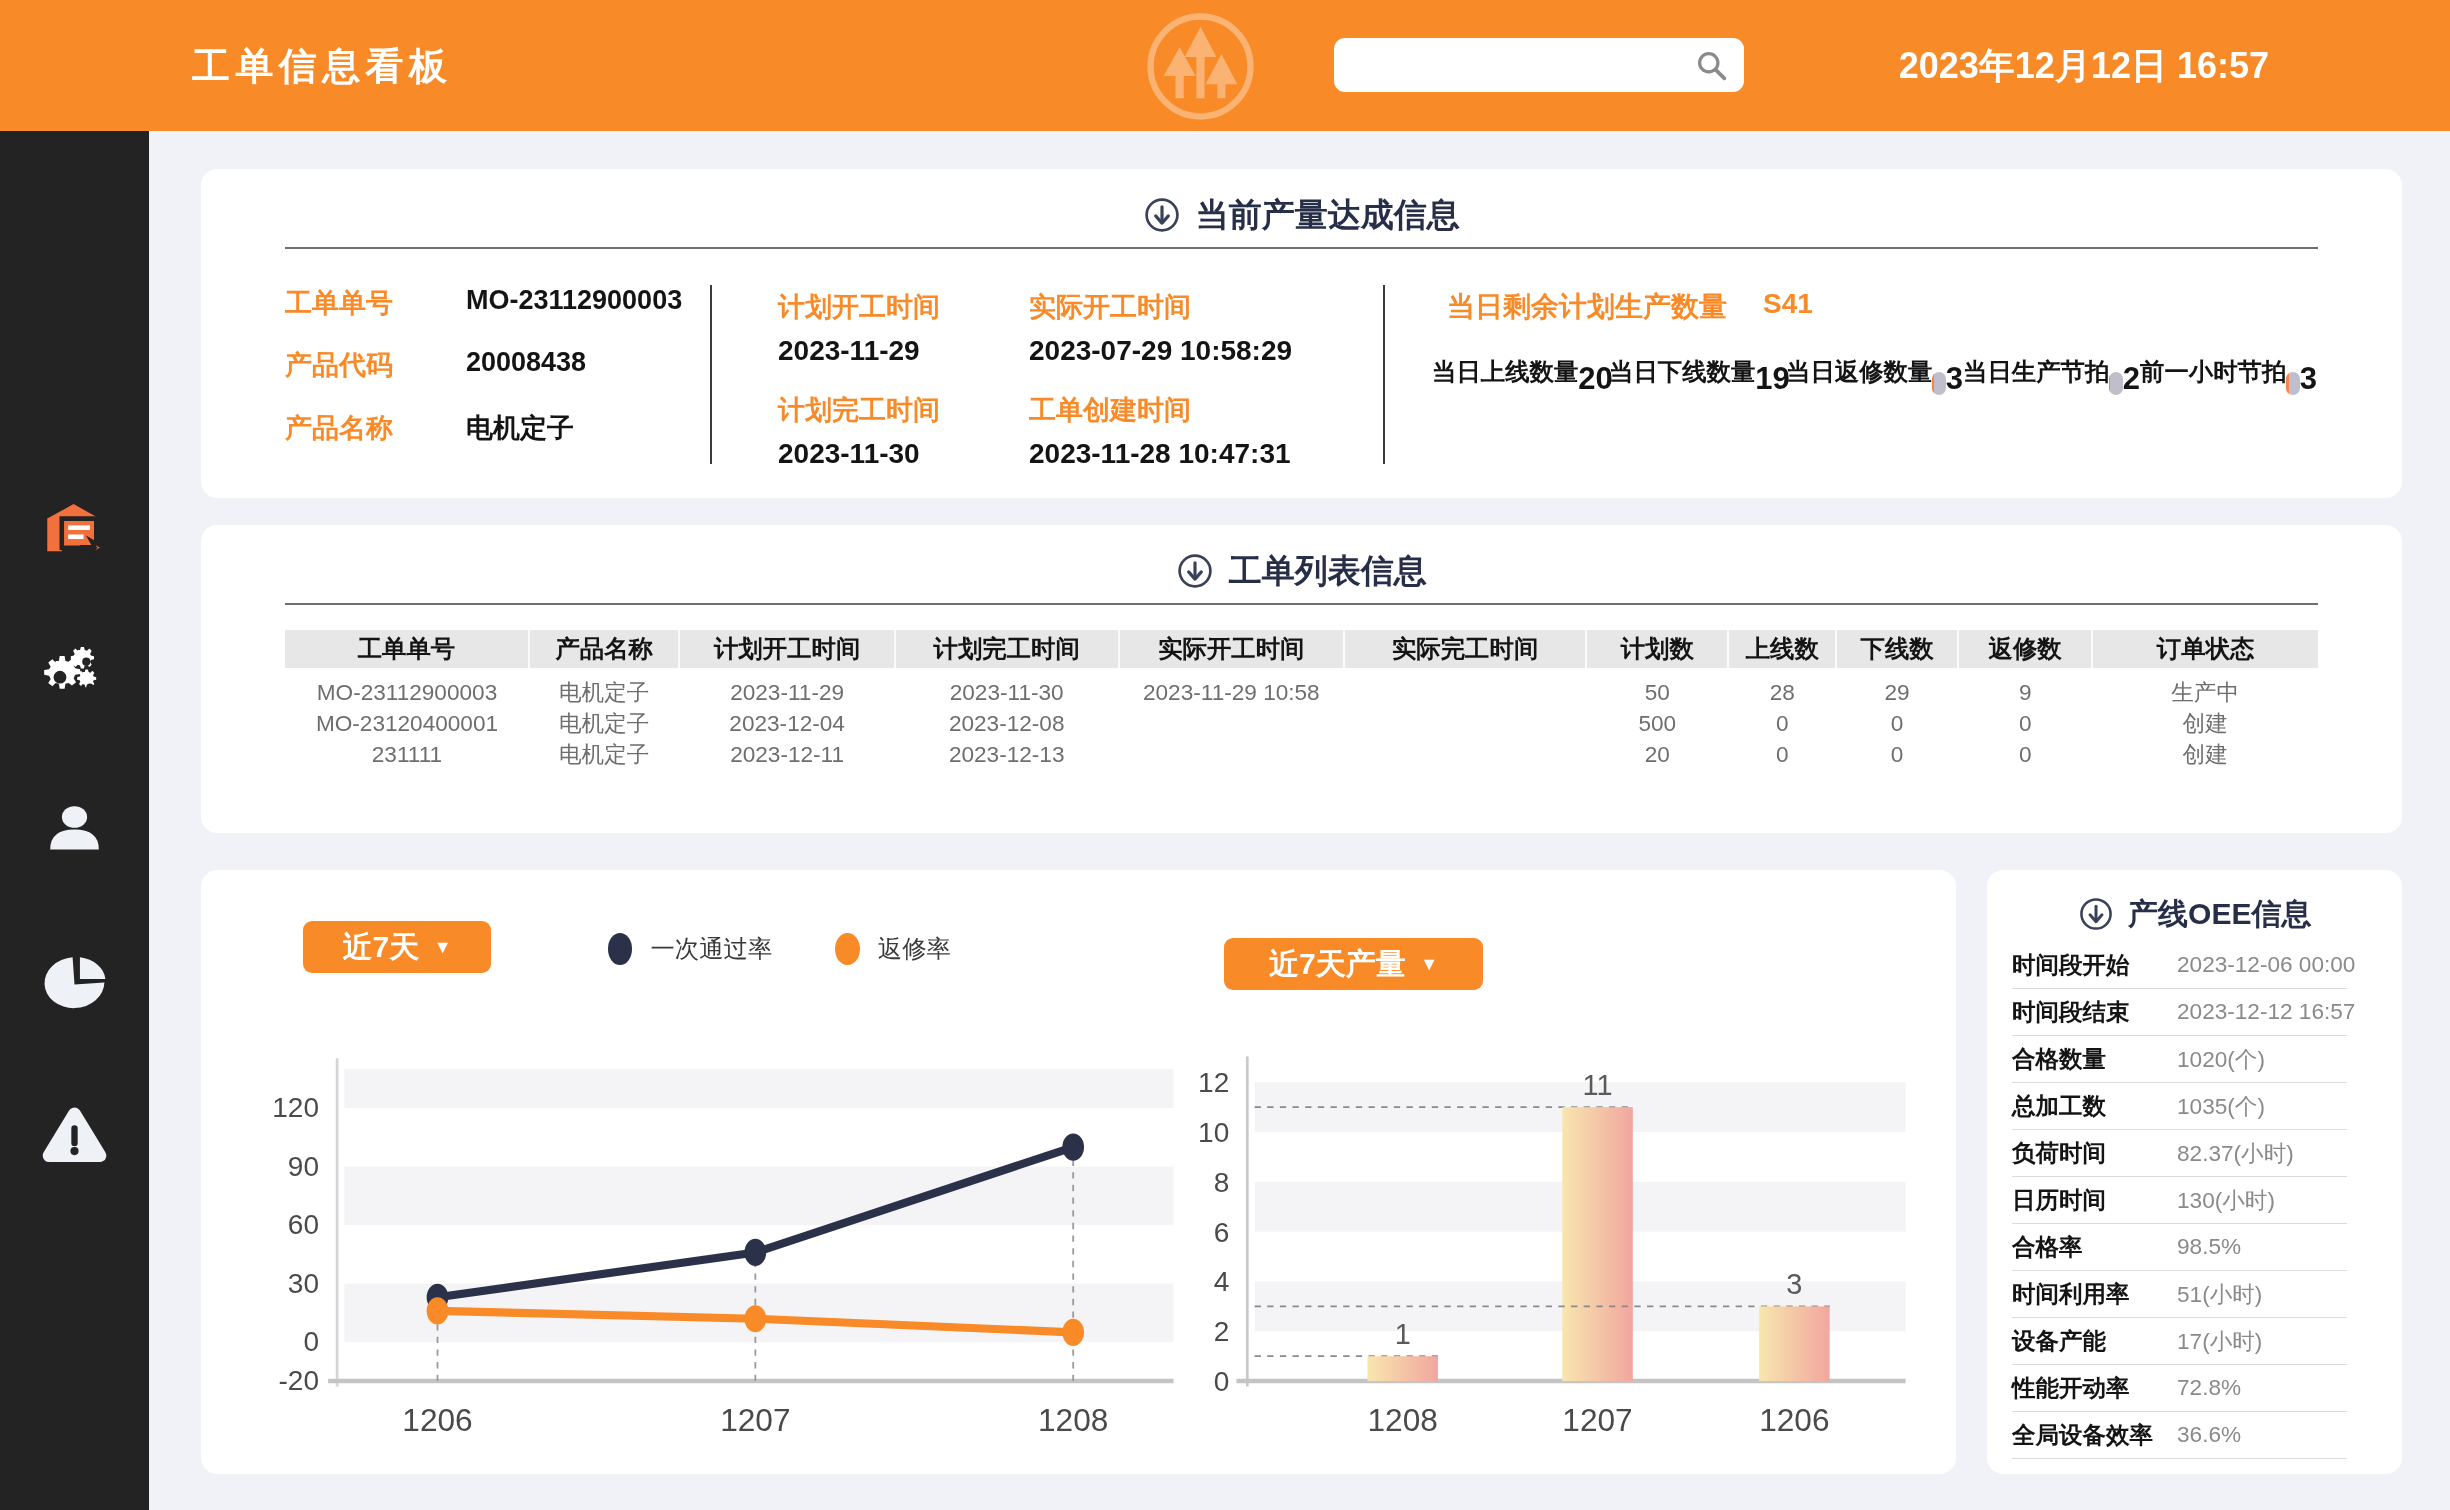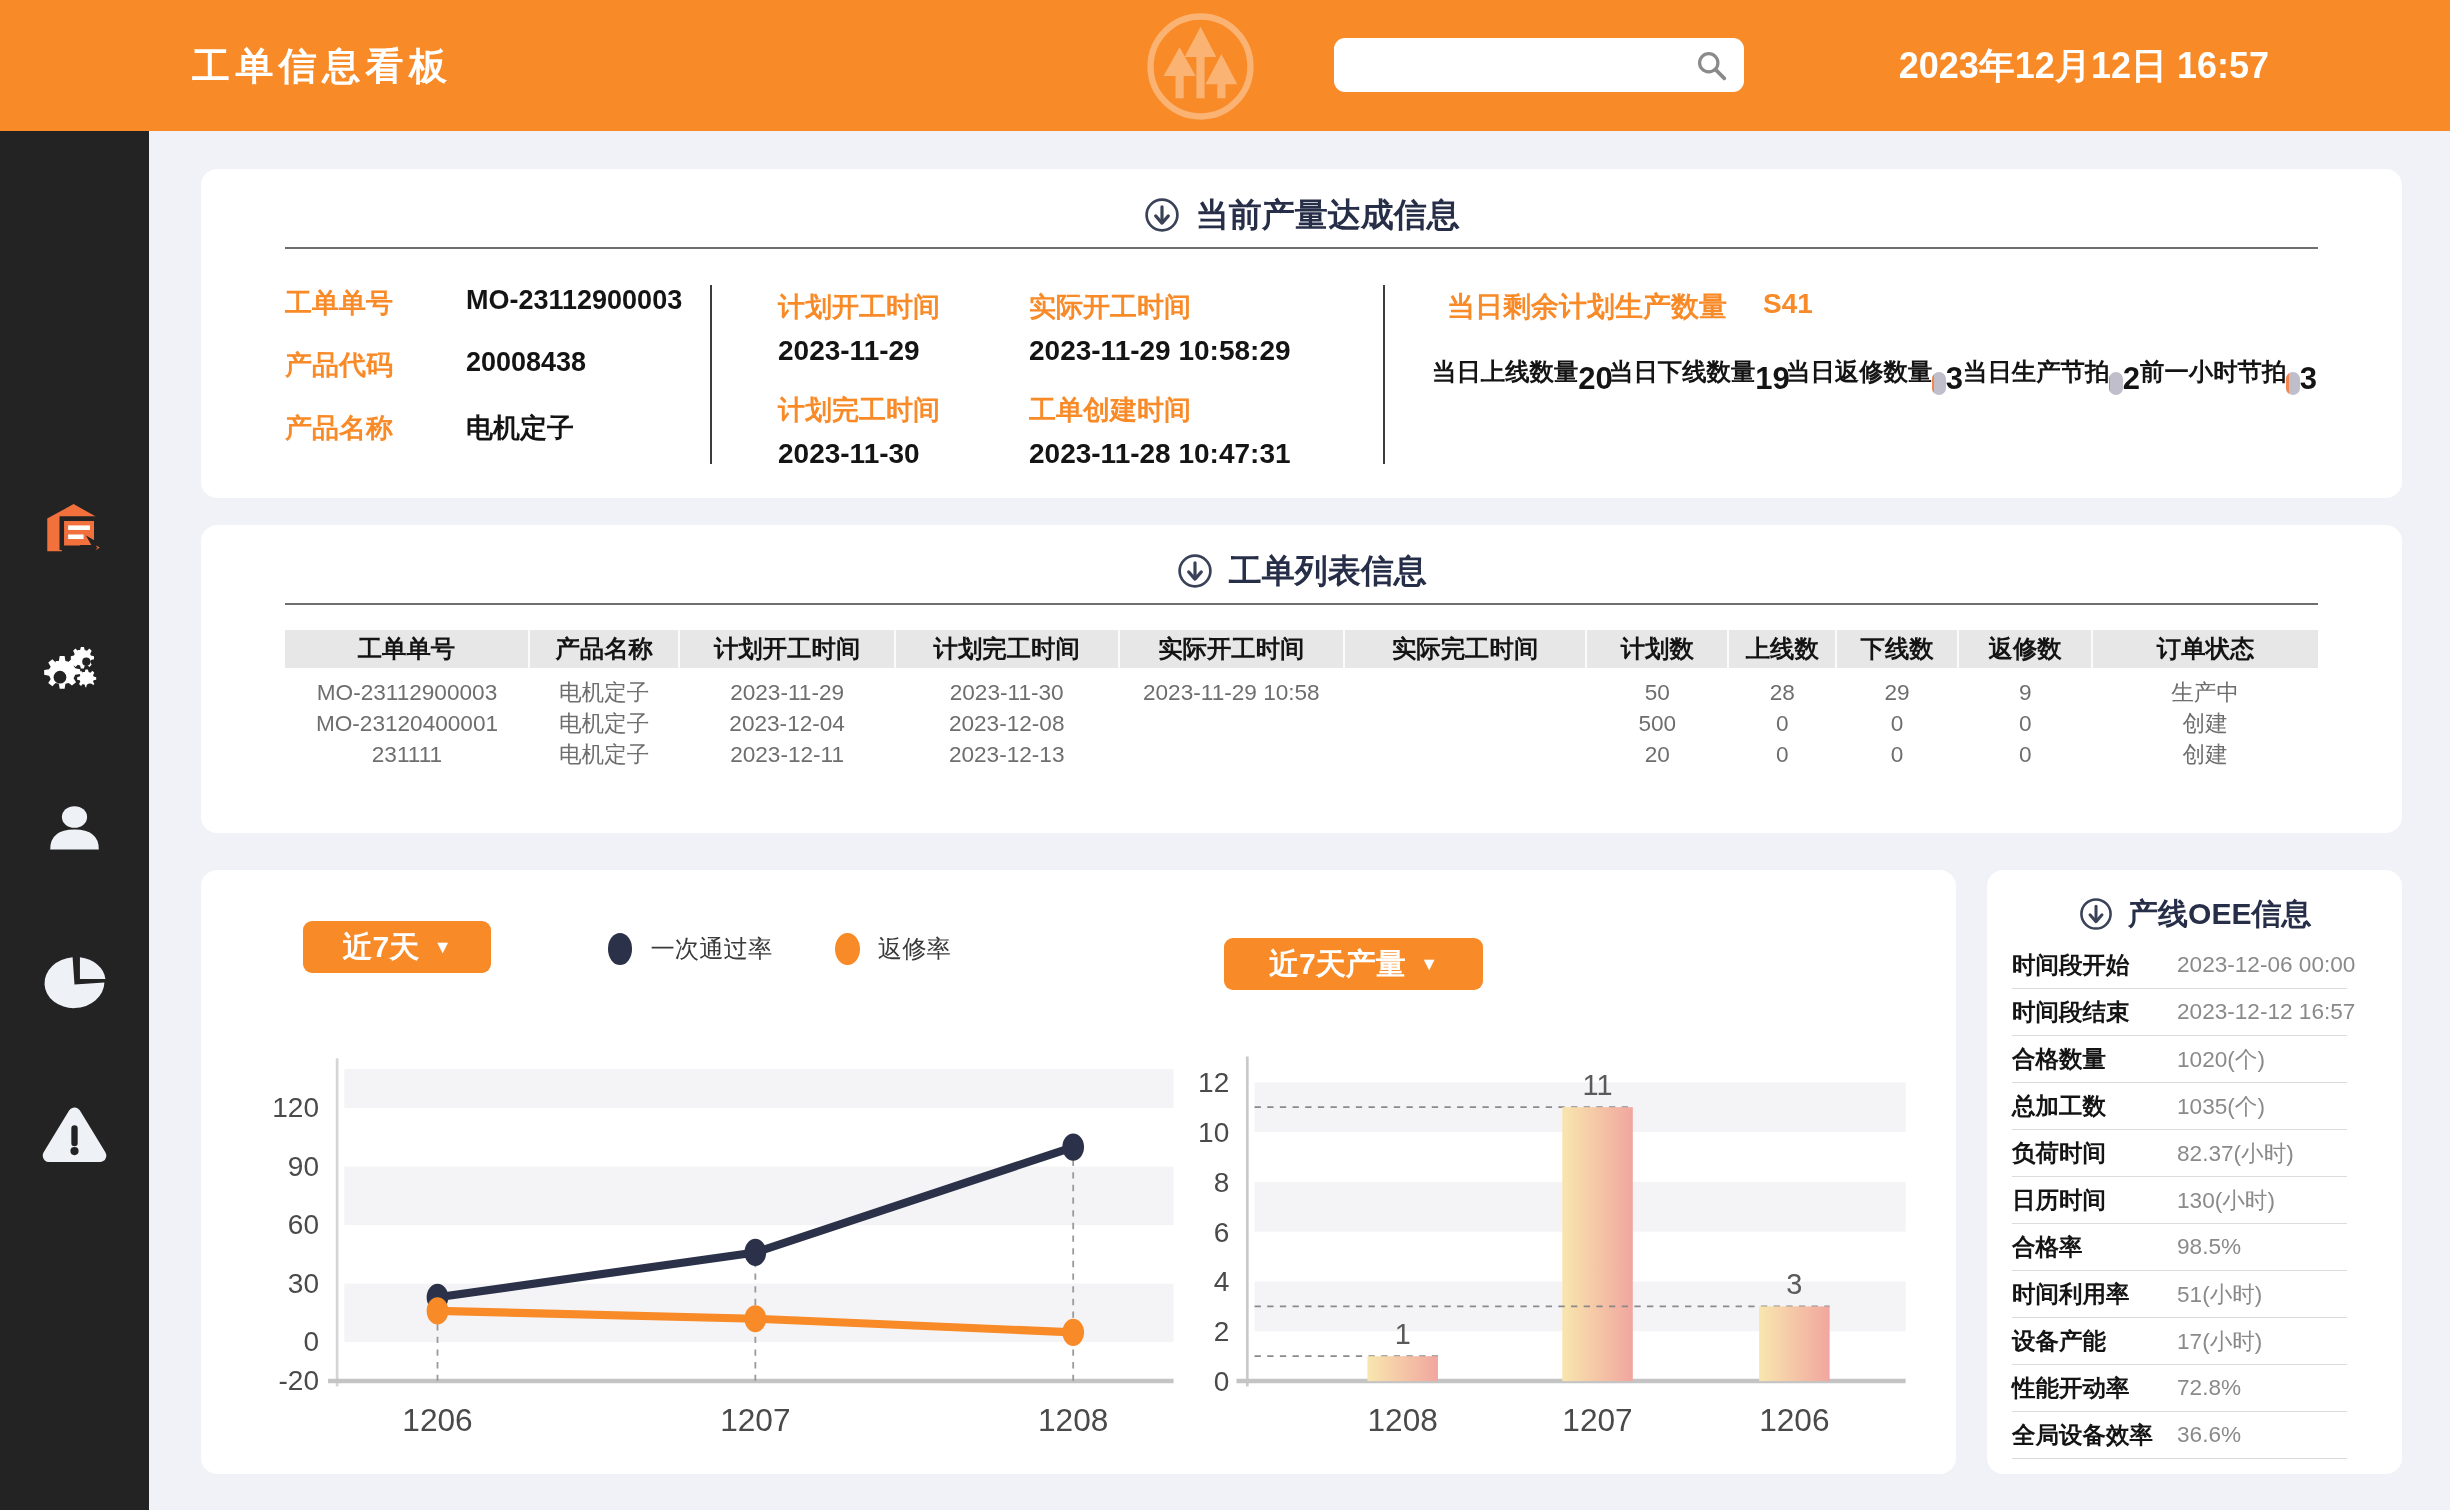--- a/index.html
+++ b/index.html
@@ -208,21 +208,21 @@
   <div class="field-row" style="top:241px">
     <span class="field-label">产品名称</span>
     <span class="field-value">电机定子</span>
   </div>
 
   <div class="vdiv" style="left:509px"></div>
 
   <span class="time-label" style="left:577px; top:120px">计划开工时间</span>
   <span class="time-value" style="left:577px; top:166px">2023-11-29</span>
   <span class="time-label" style="left:828px; top:120px">实际开工时间</span>
-  <span class="time-value" style="left:828px; top:166px">2023-11-29  10:58:29</span>
+  <span class="time-value" style="left:828px; top:166px">2023-07-29  10:58:29</span>
   <span class="time-label" style="left:577px; top:223px">计划完工时间</span>
   <span class="time-value" style="left:577px; top:269px">2023-11-30</span>
   <span class="time-label" style="left:828px; top:223px">工单创建时间</span>
   <span class="time-value" style="left:828px; top:269px">2023-11-28 10:47:31</span>
 
   <div class="vdiv" style="left:1182px"></div>
 
   <div class="remaining">
     <span>当日剩余计划生产数量</span>
     <span>S41</span>

